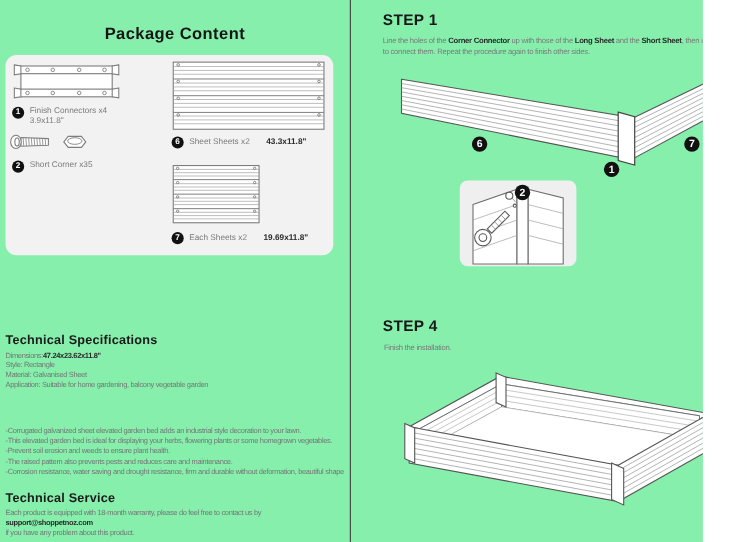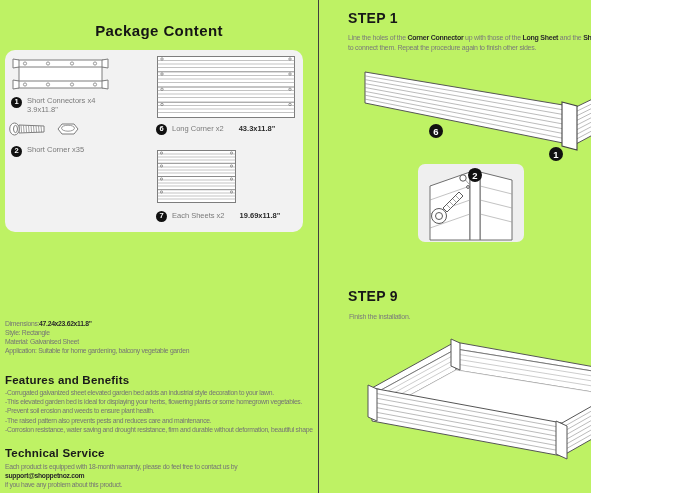--- a/index.html
+++ b/index.html
@@ -1,18 +1,18 @@
 <!DOCTYPE html>
 <html><head>
 <meta charset="utf-8">
 <style>
   html,body { margin:0; padding:0; background:#fff; }
   .page {
-    position:relative; width:591px; height:493px; background:#bef264;
-    font-family:"Liberation Sans", sans-serif; color:#6e6e6e; overflow:hidden;
+    position:relative; width:591px; height:493px; background:#86efac;
+    font-family:"Liberation Sans", sans-serif; color:#6e6e6e; overflow:hidden;padding-left:48px;
   }
   .divider { position:absolute; left:318px; top:0; width:1px; height:493px; background:#3f3f3f; }
 
   
   .pkg-title { position:absolute; left:0; top:22px; width:318px; text-align:center;
     font-size:15px; font-weight:600; color:#151515; letter-spacing:.4px; }
   .pkg-box { position:absolute; left:5px; top:50px; width:298px; height:182px;
     background:#f2f2f2; border-radius:10px; }
   .abs { position:absolute; }
   .item-row { position:absolute; display:flex; align-items:flex-start; gap:5px;
@@ -68,21 +68,21 @@
         <circle cx="13" cy="27.5" r="1.6"></circle>
           <circle cx="36" cy="27.5" r="1.6"></circle>
         <circle cx="60" cy="27.5" r="1.6"></circle>
           <circle cx="83" cy="27.5" r="1.6"></circle>
       </g>
     </svg>
 
     <div class="item-row" style="left:6px;top:47px">
       <span class="badge sm">1</span>
       <span>
-        <span>Short Connectors x4</span><br>
+        <span>Finish Connectors x4</span><br>
         <span>3.9x11.8"</span>
       </span>
     </div>
 
     <svg class="abs" style="left:4px;top:71px" width="38" height="16" viewBox="0 0 38 16">
       <g fill="#fff" stroke="#7d7d7d" stroke-width="1">
         <polygon points="10,4 35,5 35,11 10,12"></polygon>
         <ellipse cx="5.5" cy="8" rx="4.8" ry="6"></ellipse>
         <ellipse cx="6.5" cy="8" rx="2" ry="3.6"></ellipse>
       </g>
@@ -137,21 +137,21 @@
           <circle cx="134" cy="19" r="1.2"></circle>
         <circle cx="6" cy="34.3" r="1.2"></circle>
           <circle cx="134" cy="34.3" r="1.2"></circle>
         <circle cx="6" cy="49.5" r="1.2"></circle>
           <circle cx="134" cy="49.5" r="1.2"></circle>
       </g>
     </svg>
 
     <div class="item-row" style="left:151px;top:74px;align-items:center">
       <span class="badge sm">6</span>
-      <span>Long Corner x2</span>
+      <span>Sheet Sheets x2</span>
       <b class="dim-bold">43.3x11.8"</b>
     </div>
 
     <svg class="abs" style="left:151px;top:99px" width="81" height="55" viewBox="0 0 81 55">
       <rect x="1.5" y="1.5" width="78" height="52" fill="#fff" stroke="#7d7d7d" stroke-width="1"></rect>
       <g stroke="#7d7d7d" stroke-width="0.9">
         <line x1="1.5" y1="14.3" x2="79.5" y2="14.3"></line>
         <line x1="1.5" y1="27.5" x2="79.5" y2="27.5"></line>
         <line x1="1.5" y1="40.7" x2="79.5" y2="40.7"></line>
       </g>
@@ -181,28 +181,28 @@
       </g>
     </svg>
 
     <div class="item-row" style="left:151px;top:161px;align-items:center">
       <span class="badge sm">7</span>
       <span>Each Sheets x2</span>
       <b class="dim-bold">19.69x11.8"</b>
     </div>
   </div>
 
+  <div class="sec-title" style="top:304px">Technical Specifications</div>
   <div class="body-text" style="top:319px">
     <span><span>Dimensions:</span><b>47.24x23.62x11.8"</b></span><br>
     <span>Style: Rectangle</span><br>
     <span>Material: Galvanised Sheet</span><br>
     <span>Application: Suitable for home gardening, balcony vegetable garden</span>
   </div>
 
-  <div class="sec-title" style="top:374px">Features and Benefits</div>
   <div class="body-text" style="top:388px;line-height:9.2px">
     <span>-Corrugated galvanized sheet elevated garden bed adds an industrial style decoration to your lawn.</span><br>
     <span>-This elevated garden bed is ideal for displaying your herbs, flowering plants or some homegrown vegetables.</span><br>
     <span>-Prevent soil erosion and weeds to ensure plant health.</span><br>
     <span>-The raised pattern also prevents pests and reduces care and maintenance.</span><br>
     <span>-Corrosion resistance, water saving and drought resistance, firm and durable without deformation, beautiful shape</span>
   </div>
 
   <div class="sec-title" style="top:447px">Technical Service</div>
   <div class="cs-text" style="top:463px">
@@ -271,21 +271,21 @@
         <line x1="29" y1="41" x2="33" y2="45"></line>
           <line x1="32" y1="38" x2="36" y2="42"></line>
         <line x1="35" y1="35" x2="39" y2="39"></line>
           <line x1="38" y1="32" x2="42" y2="36"></line>
         <line x1="47.5" y1="16" x2="51" y2="20"></line>
       </g>
     </svg>
   </div>
   <span class="badge lg" style="left:468px;top:168px">2</span>
 
-  <div class="step-title" style="left:348px;top:288px">STEP 9</div>
+  <div class="step-title" style="left:348px;top:288px">STEP 4</div>
   <div class="step-instr" style="left:349px;top:312px">Finish the installation.</div>
 
   <svg class="abs" style="position:absolute;left:352px;top:336px" width="310" height="130" viewBox="0 0 310 130">
     <polygon points="20,52 103,6 293,40 210,87" fill="#fff" stroke="#555" stroke-width="1"></polygon>
     <polygon points="29,54 104,13 284,42 209,80" fill="#fff" stroke="#777" stroke-width="0.7"></polygon>
     <polygon points="29,54 104,13 104,34 29,75" fill="#fff" stroke="#6e6e6e" stroke-width="0.9"></polygon>
     <polygon points="104,13 284,42 284,63 104,34" fill="#fff" stroke="#6e6e6e" stroke-width="0.9"></polygon>
     <polygon points="29,75 104,34 284,63 209,104" fill="#fff" stroke="#c4c4c4" stroke-width="0.5"></polygon>
     <g stroke="#9a9a9a" stroke-width="0.5">
       <line x1="29" y1="59" x2="104" y2="18"></line>

